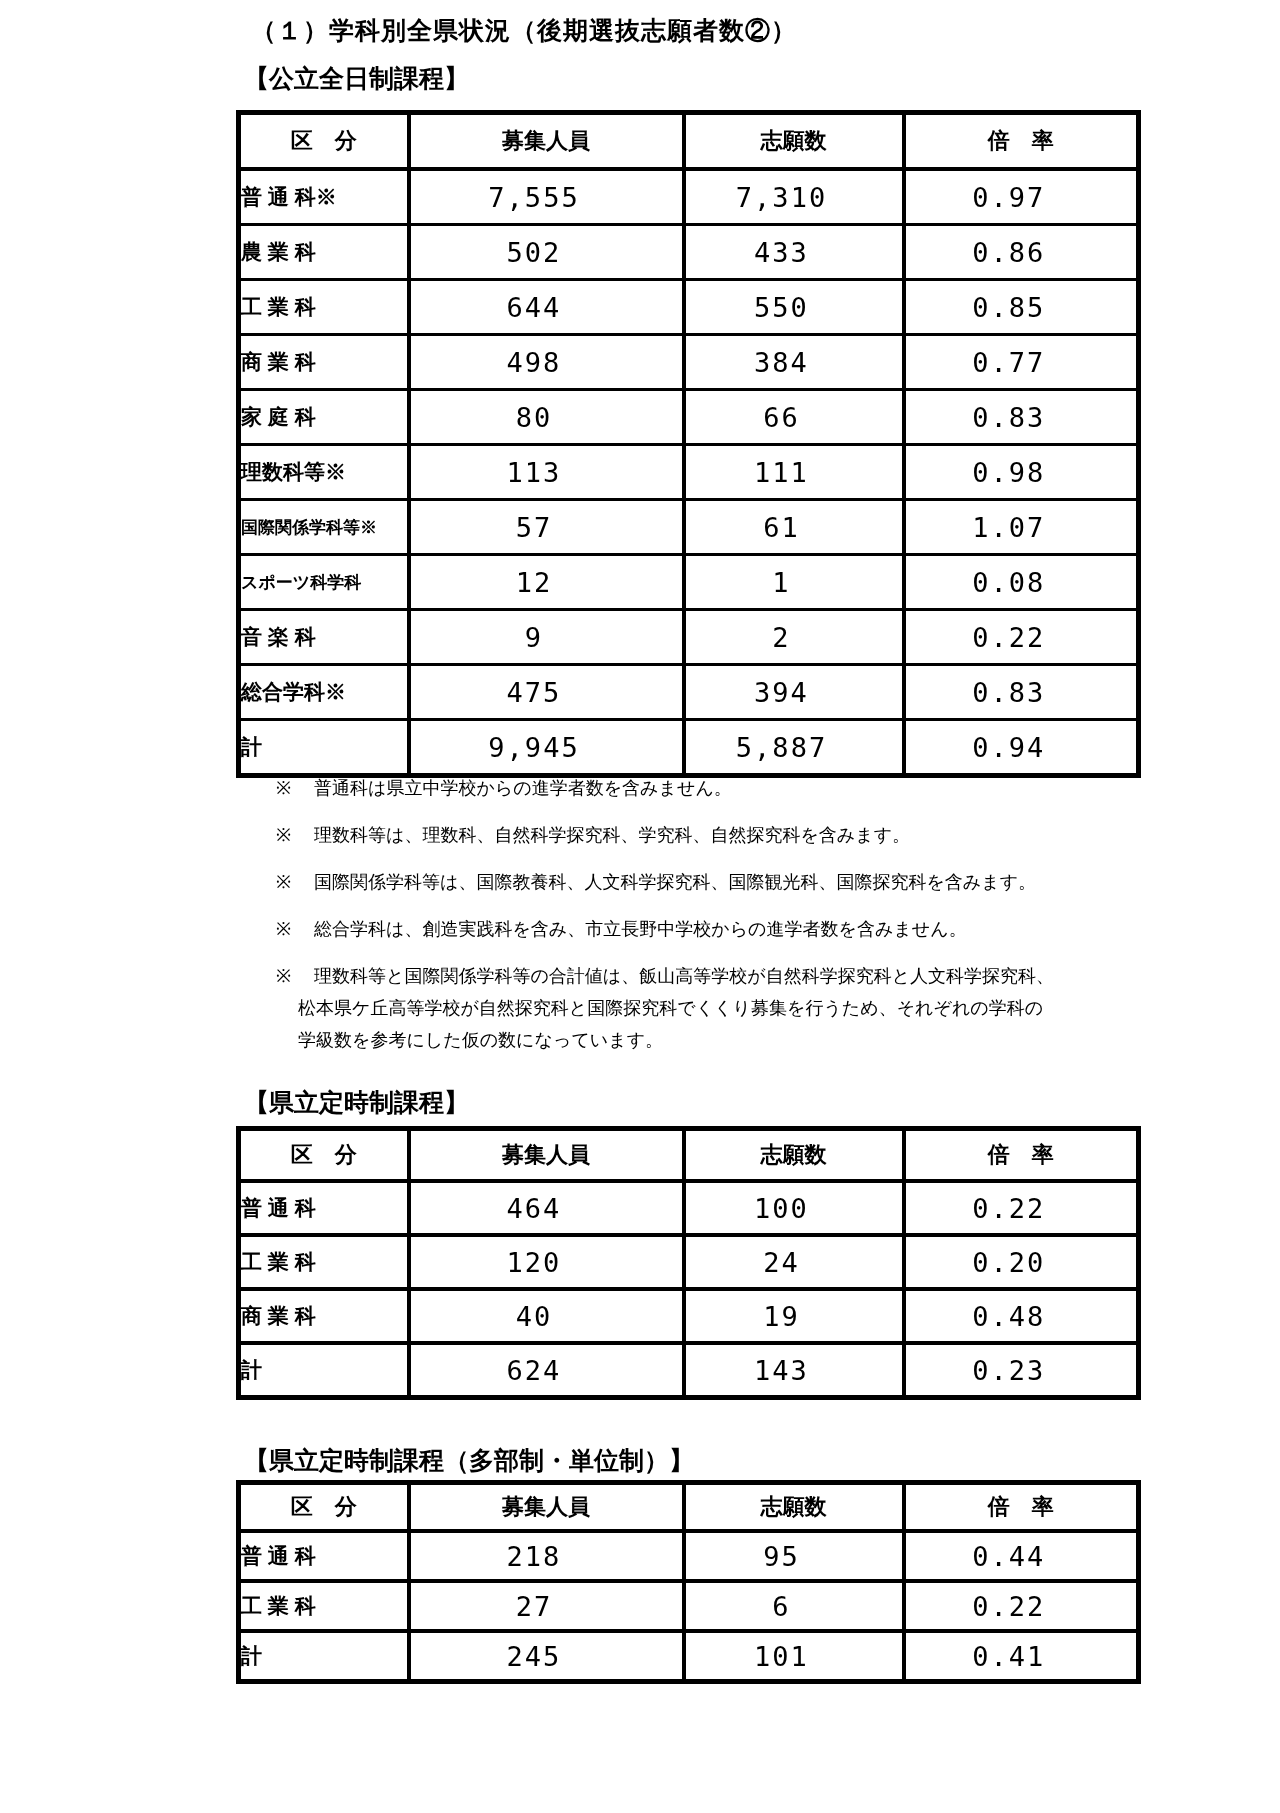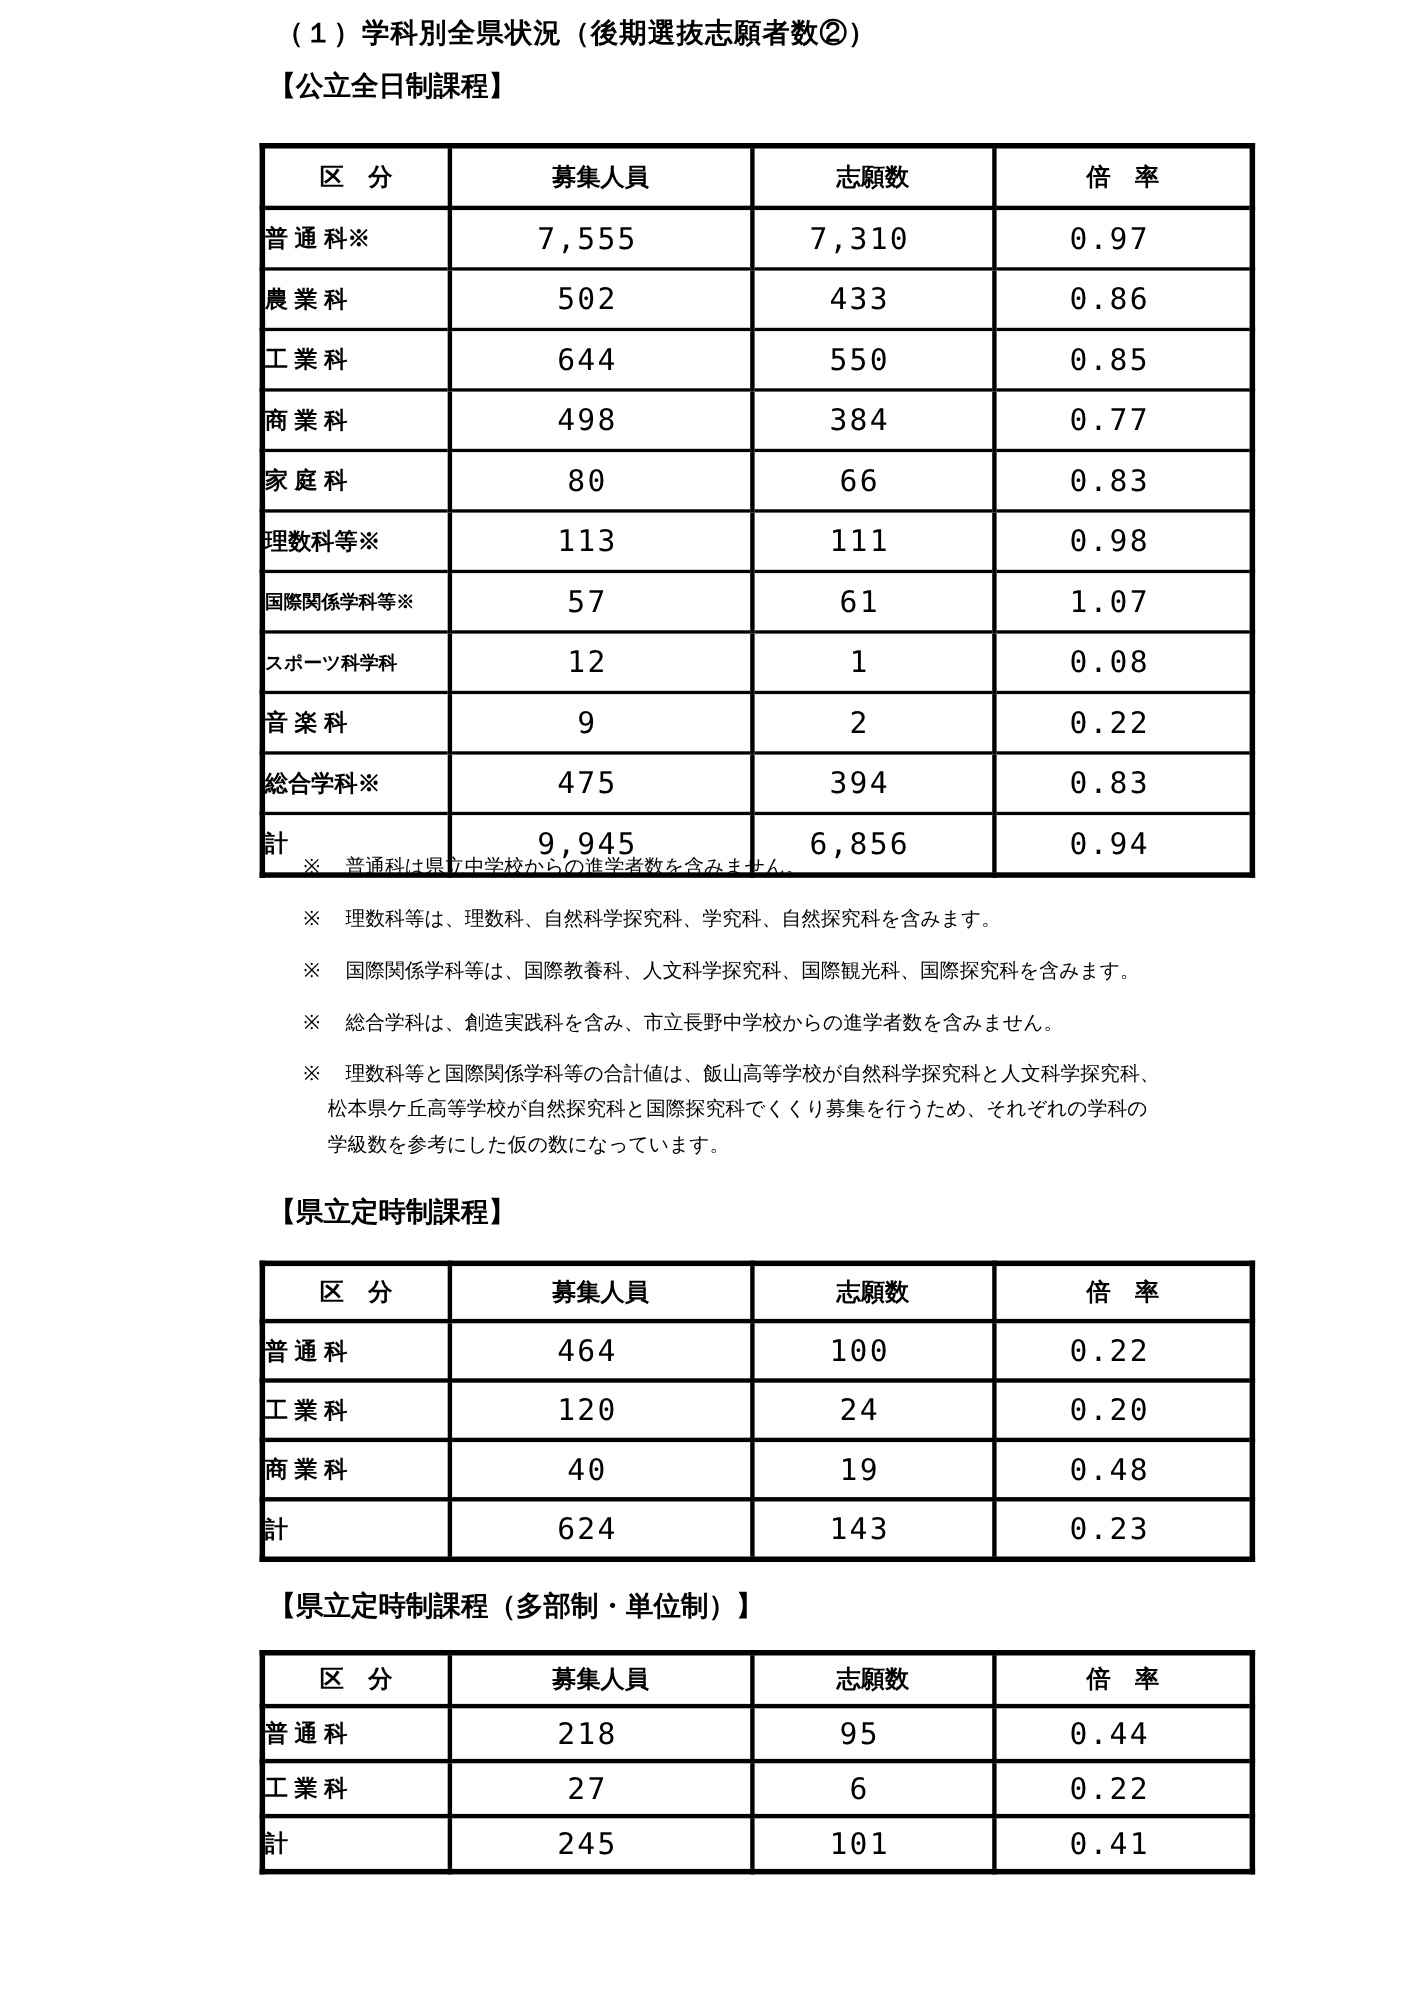--- a/index.html
+++ b/index.html
@@ -15,21 +15,20 @@
     position:absolute;left:118px;margin:0;
     font-size:25px;font-weight:600;line-height:32px;
     font-family:sans-serif;
   }
 
   table.dtable{
     position:absolute;left:110px;width:900px;
     border-collapse:collapse;table-layout:fixed;
     border:5px solid #000;
     font-family:sans-serif;
-    margin-top:20px;
   }
   .dtable th,.dtable td{border:4px solid #000;background:#fff;overflow:hidden;white-space:nowrap;}
   .dtable th{font-size:22px;font-weight:600;text-align:center;padding:0;}
   .dtable td.label{font-size:21px;font-weight:600;padding:0;}
   .dtable td.label.small{font-size:17px;letter-spacing:0;}
   .dtable td.num{
     font-size:27px;text-align:center;padding:0 24px 0 0;
     font-family:"DejaVu Sans Mono",monospace;letter-spacing:2px;
   }
   col.c1{width:170px}col.c2{width:275px}col.c3{width:220px}col.c4{width:235px}
@@ -135,21 +134,21 @@
         </tr>
         <tr>
           <td class="label">総合学科※</td>
           <td class="num">475</td>
           <td class="num">394</td>
           <td class="num">0.83</td>
         </tr>
         <tr>
           <td class="label">計</td>
           <td class="num">9,945</td>
-          <td class="num">6,856</td>
+          <td class="num">5,887</td>
           <td class="num">0.94</td>
         </tr>
       </tbody>
     </table>
 
   <div class="notes" id="notes">
       <div class="note"><span class="nmark">※</span><span>普通科は県立中学校からの進学者数を含みません。</span></div>
       <div class="note"><span class="nmark">※</span><span>理数科等は、理数科、自然科学探究科、学究科、自然探究科を含みます。</span></div>
       <div class="note"><span class="nmark">※</span><span>国際関係学科等は、国際教養科、人文科学探究科、国際観光科、国際探究科を含みます。</span></div>
       <div class="note"><span class="nmark">※</span><span>総合学科は、創造実践科を含み、市立長野中学校からの進学者数を含みません。</span></div>

